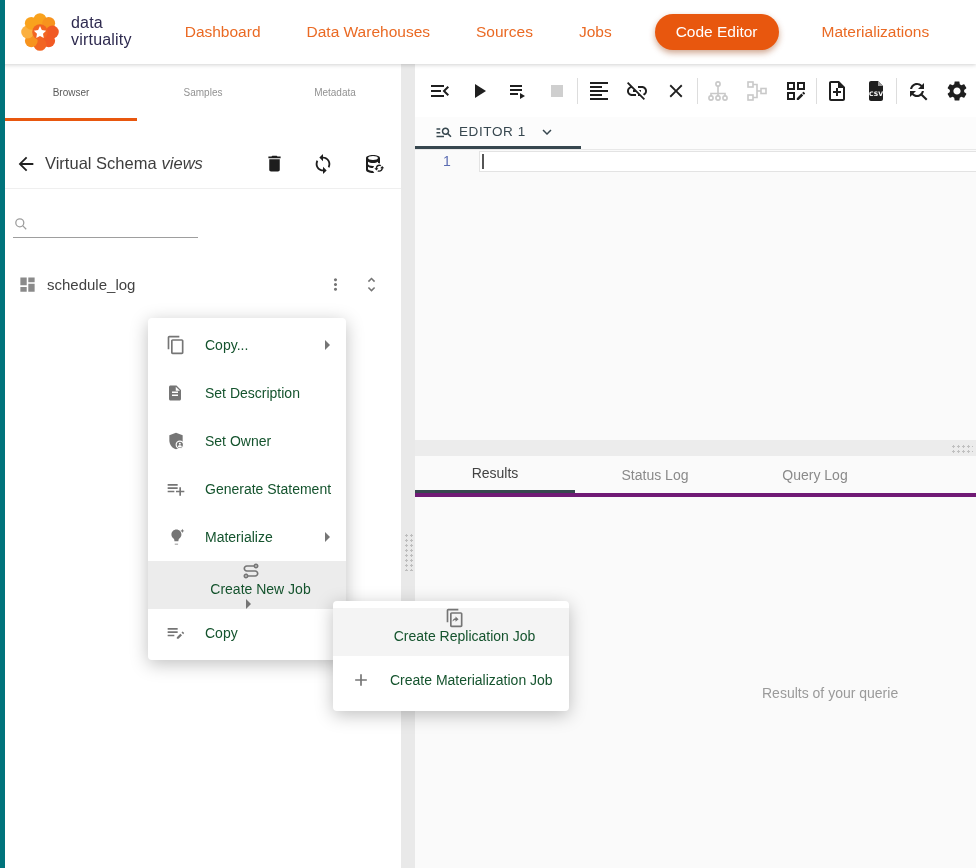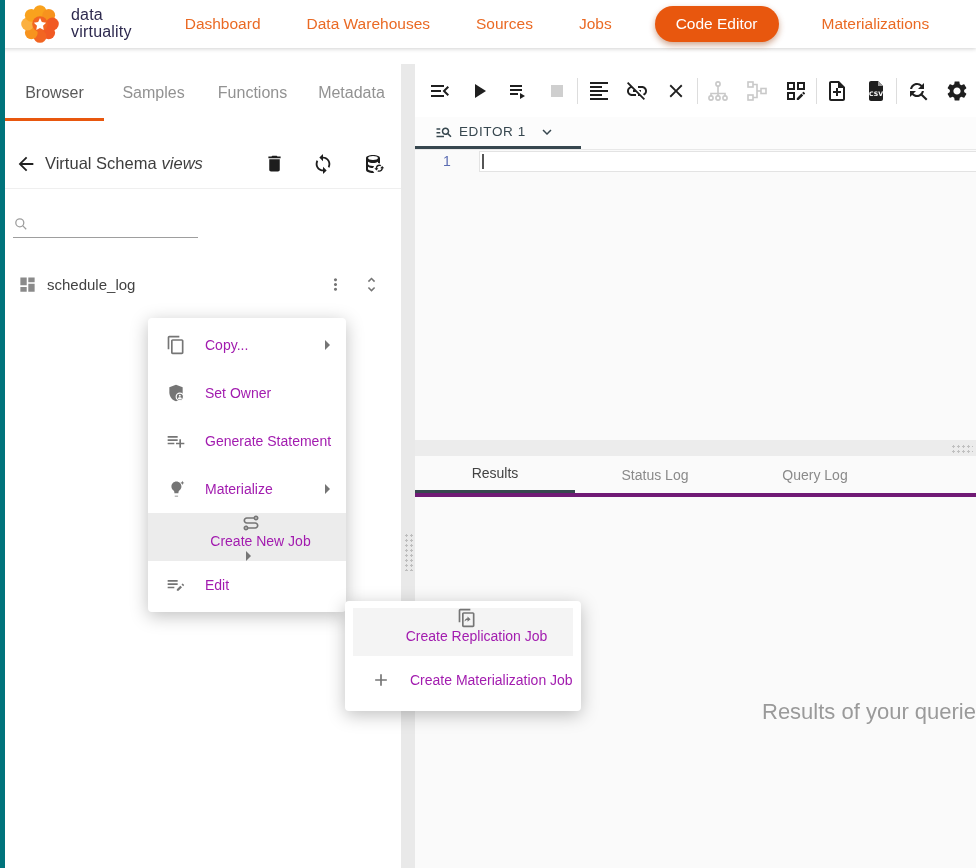--- a/index.html
+++ b/index.html
@@ -4,35 +4,35 @@
 <style>
   * { margin:0; padding:0; box-sizing:border-box; }
   html,body { width:976px; height:868px; overflow:hidden; background:#fff;
     font-family:"Liberation Sans", sans-serif; }
   .stage { position:relative; width:976px; height:868px; background:#fff; }
 
   
   .edge { position:absolute; left:0; top:0; width:5px; height:868px; background:#00737b; z-index:120; }
 
   
-  .topnav { position:absolute; left:0; top:0; width:976px; height:48px; background:#fff;
+  .topnav { position:absolute; left:0; top:0; width:976px; height:64px; background:#fff;
     box-shadow:0 1px 4px rgba(0,0,0,.18); z-index:40; display:flex; align-items:center; }
   .logo { display:flex; align-items:center; gap:9px; margin-left:18px; cursor:pointer; }
   .logo-text { display:flex; flex-direction:column; line-height:1.04; font-size:16px;
     color:#2e2a4f; font-weight:500; letter-spacing:.2px; }
   .nav-links { display:flex; align-items:center; margin-left:30px; }
   .nav-link { color:#ea6a24; font-size:15.5px; margin:0 23px; cursor:pointer; white-space:nowrap; }
   .nav-pill { background:#e8570e; color:#fff; padding:9px 21px; border-radius:19px;
     box-shadow:0 3px 6px rgba(150,60,10,.45); margin:0 20px; }
 
   
   .sidepanel { position:absolute; left:5px; top:64px; width:396px; height:804px; background:#fff; }
   .side-tabs { display:flex; height:57px; }
   .side-tab { flex:1; display:flex; align-items:center; justify-content:center;
-    font-size:16px; color:#929292; cursor:pointer; position:relative; }
+    font-size:10px; color:#929292; cursor:pointer; position:relative; }
   .side-tab.active { color:#5a5a5a; }
   .side-tab.active::after { content:""; position:absolute; left:0; right:0; bottom:0; height:3px; background:#e8570e; }
 
   .schema-header { margin-top:18px; height:50px; display:flex; align-items:center;
     padding:0 12px 0 10px; border-bottom:1px solid #efefef; }
   .schema-title { margin-left:8px; font-size:16.5px; color:#3d3d3d; flex:1; white-space:nowrap; }
   .schema-title em { font-style:italic; margin-left:5px; }
   .hdr-icons { display:flex; align-items:center; gap:27px; padding-right:4px; }
   .icon-btn { background:none; border:none; cursor:pointer; display:flex; align-items:center; justify-content:center; padding:0; }
 
@@ -73,35 +73,35 @@
   .h-divider { height:16px; background:#ececec; position:relative; cursor:row-resize; }
   .h-grip { position:absolute; right:3px; top:4px; width:22px; height:9px;
     background-image:radial-gradient(circle,#c0c0c0 1.1px,transparent 1.3px); background-size:5px 5px; }
 
   .results-tabrow { height:41px; background:#fafafa; border-bottom:4px solid #701a75; display:flex; }
   .rtab { width:160px; display:flex; align-items:center; justify-content:center;
     font-size:14px; color:#8a8a8a; cursor:pointer; }
   .rtab.active { color:#424242; border-bottom:3px solid #37474f; }
 
   .results-body { position:relative; height:371px; background:#fafafa; }
-  .results-placeholder { position:absolute; left:347px; top:202px; font-size:22px;
+  .results-placeholder { position:absolute; left:347px; top:188px; font-size:14px;
     color:#9a9a9a; white-space:nowrap; }
 
   
   .context-menu { position:absolute; left:148px; top:318px; width:198px; background:#fff;
     border-radius:4px; box-shadow:0 4px 18px rgba(0,0,0,.25); z-index:100; padding:3px 0; }
   .menu-item { height:48px; display:flex; align-items:center; padding:0 10px 0 18px; cursor:pointer; position:relative; }
   .menu-item.highlighted { background:#ececec;flex-direction:column; }
   .mi-icon { width:20px; height:20px; color:#757575; display:flex; align-items:center; }
-  .mi-label { margin-left:19px; font-size:14px; color:#a21caf; white-space:nowrap; flex:1; }
+  .mi-label { margin-left:19px; font-size:14px; color:#14532d; white-space:nowrap; flex:1; }
   .mi-arrow { width:0; height:0; border-left:5px solid #757575; border-top:5px solid transparent;
     border-bottom:5px solid transparent; margin-right:6px; }
 
-  .submenu { position:absolute; left:345px; top:601px; width:236px; background:#fff;
-    border-radius:4px; box-shadow:0 4px 18px rgba(0,0,0,.25); z-index:110; padding:7px 8px; }
+  .submenu { position:absolute; left:333px; top:601px; width:236px; background:#fff;
+    border-radius:4px; box-shadow:0 4px 18px rgba(0,0,0,.25); z-index:110; padding:7px 0; }
   .submenu .menu-item.highlighted { background:#f4f4f4; }
 
   svg { display:block; }
 </style>
 </head>
 <body>
 
 <div class="stage">
   <div class="edge"></div>
 
@@ -134,21 +134,20 @@
       <a class="nav-link nav-pill">Code Editor</a>
       <a class="nav-link">Materializations</a>
       <a class="nav-link">Data Shop</a>
     </nav>
   </header>
 
   <aside class="sidepanel">
     <div class="side-tabs">
       <div class="side-tab active">Browser</div>
       <div class="side-tab">Samples</div>
-      <div class="side-tab">Functions</div>
       <div class="side-tab">Metadata</div>
     </div>
 
     <div class="schema-header">
       <button class="icon-btn">
         <span>
           <svg width="22" height="22" viewBox="0 0 24 24" fill="#212121">
               <path d="M20 11H7.83l5.59-5.59L12 4l-8 8 8 8 1.41-1.41L7.83 13H20v-2z"></path>
             </svg>
         </span>
@@ -355,20 +354,28 @@
       <span class="mi-icon">
         <svg width="20" height="20" viewBox="0 0 24 24" fill="currentColor">
             <path d="M16 1H4c-1.1 0-2 .9-2 2v14h2V3h12V1zm3 4H8c-1.1 0-2 .9-2 2v14c0 1.1.9 2 2 2h11c1.1 0 2-.9 2-2V7c0-1.1-.9-2-2-2zm0 16H8V7h11v14z"></path>
           </svg>
       </span>
       <span class="mi-label">Copy...</span>
       <span class="mi-arrow"></span>
     </div>
     <div class="menu-item">
       <span class="mi-icon">
+        <svg width="18" height="18" viewBox="0 0 24 24" fill="currentColor">
+            <path d="M14 2H6c-1.1 0-2 .9-2 2v16c0 1.1.9 2 2 2h12c1.1 0 2-.9 2-2V8l-6-6zm-1 7V3.5L18.5 9H13zm3 7H8v-2h8v2zm0-4H8v-2h8v2z"></path>
+          </svg>
+      </span>
+      <span class="mi-label">Set Description</span>
+    </div>
+    <div class="menu-item">
+      <span class="mi-icon">
         <svg width="20" height="20" viewBox="0 0 24 24" fill="currentColor">
             <path d="M12 2L4 5v6.09c0 5.05 3.41 9.76 8 10.91 4.59-1.15 8-5.86 8-10.91V5l-8-3z"></path>
             <circle cx="16.6" cy="16.6" r="4.4" fill="currentColor" stroke="#fff" stroke-width="1.4"></circle>
             <circle cx="16.6" cy="15.3" r="1.2" fill="#fff"></circle>
             <path d="M16.6 17c-1.3 0-2.3.65-2.3 1.45v.35c.6.55 1.4.9 2.3.9s1.7-.35 2.3-.9v-.35c0-.8-1-1.45-2.3-1.45z" fill="#fff"></path>
           </svg>
       </span>
       <span class="mi-label">Set Owner</span>
     </div>
     <div class="menu-item">
@@ -398,21 +405,21 @@
       <span class="mi-label">Create New Job</span>
       <span class="mi-arrow"></span>
     </div>
     <div class="menu-item">
       <span class="mi-icon">
         <svg width="20" height="20" viewBox="0 0 24 24" fill="currentColor">
             <path d="M2 6h12v2H2zm0 4h12v2H2zm0 4h8v2H2z"></path>
             <path d="M17.2 12.8l2 2-4.2 4.2h-2v-2l4.2-4.2zm1.4-1.4l1-1c.2-.2.5-.2.7 0l1.3 1.3c.2.2.2.5 0 .7l-1 1-2-2z"></path>
           </svg>
       </span>
-      <span class="mi-label">Edit</span>
+      <span class="mi-label">Copy</span>
     </div>
   </div>
 
   <div class="submenu">
     <div class="menu-item highlighted">
       <span class="mi-icon">
         <svg width="20" height="20" viewBox="0 0 24 24" fill="currentColor">
             <path d="M16 1H4c-1.1 0-2 .9-2 2v14h2V3h12V1z"></path>
             <path d="M19 5H8c-1.1 0-2 .9-2 2v14c0 1.1.9 2 2 2h11c1.1 0 2-.9 2-2V7c0-1.1-.9-2-2-2zm0 16H8V7h11v14z"></path>
             <path d="M12.6 10.3v2.1c-2 .3-3.5 1.6-3.6 3.9 1-1.3 2.2-1.9 3.6-1.9v2.1l3.7-3.1-3.7-3.1z"></path>

